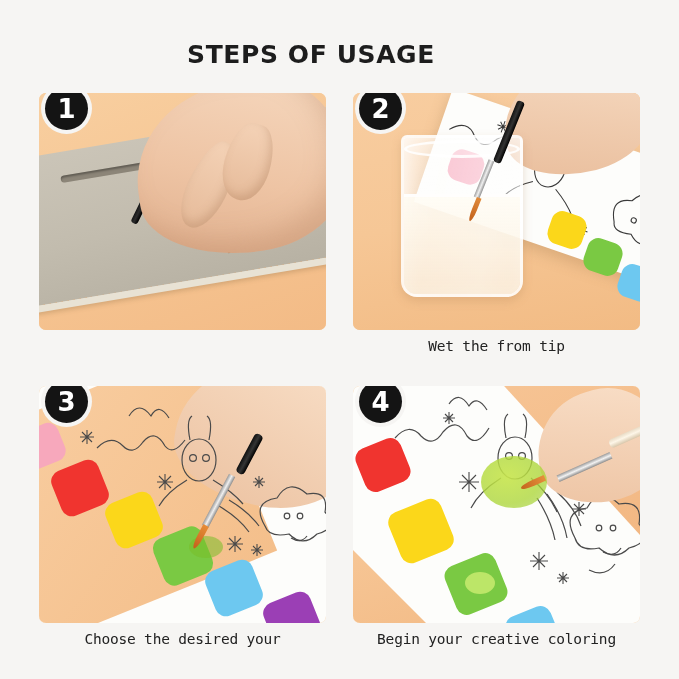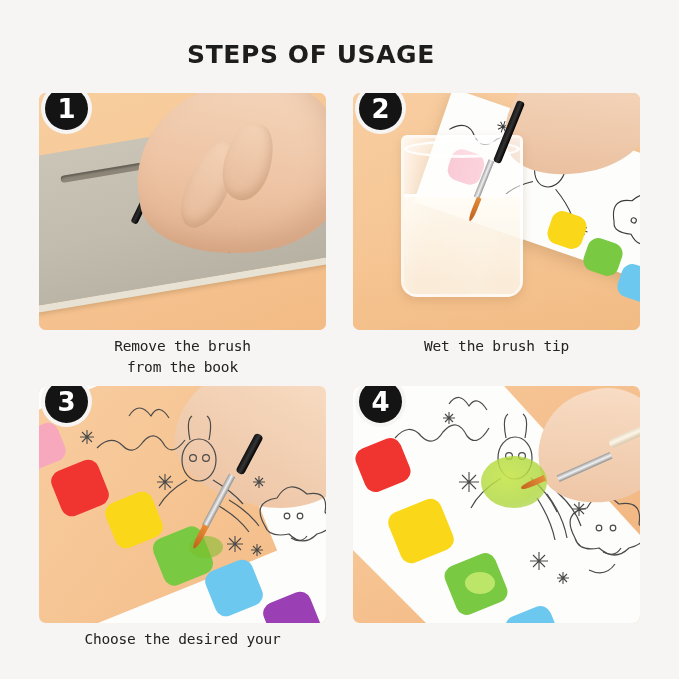--- a/index.html
+++ b/index.html
@@ -326,22 +326,20 @@
           <div class="p1-ferrule"></div>
           <div class="p1-tip"></div>
 
           <div class="p1-hand"></div>
           <div class="p1-finger" style="left:150px; top:46px; width:40px; height:92px; transform:rotate(26deg);"></div>
           <div class="p1-finger" style="left:186px; top:30px; width:46px; height:78px; transform:rotate(16deg);"></div>
         </div>
         <div class="badge-halo"></div>
         <div class="badge">1</div>
       </div>
-      <div class="caption">Remove the brush
-from the book</div>
     </div>
 
     <div class="step">
       <div class="photo">
         <div class="scene">
           <div class="p2-bg"></div>
 
           <div class="p2-hand"></div>
 
           <div class="p2-sheet">
@@ -375,21 +373,21 @@
             <div class="p2-glass-rim"></div>
           </div>
 
           <div class="p2-brush"></div>
           <div class="p2-fer"></div>
           <div class="p2-tip"></div>
         </div>
         <div class="badge-halo"></div>
         <div class="badge">2</div>
       </div>
-      <div class="caption">Wet the brush tip</div>
+      <div class="caption">Wet the from tip</div>
     </div>
 
     <div class="step">
       <div class="photo">
         <div class="scene">
           <div class="p3-bg"></div>
           <div class="p3-table"></div>
           <div class="p3-hand"></div>
 
           <svg class="ink" viewBox="0 0 287 237" style="z-index:4;">
@@ -489,16 +487,17 @@
           <div style="position:absolute; left:112px; top:186px; width:30px; height:22px; border-radius:50%;
                       background:rgba(200,235,110,.85); z-index:7;"></div>
 
           <div class="p4-brush"></div>
           <div class="p4-fer"></div>
           <div class="p4-tip"></div>
         </div>
         <div class="badge-halo"></div>
         <div class="badge">4</div>
       </div>
+      <div class="caption">Begin your creative coloring</div>
     </div>
 
   </div>
 </div>
 
 </body></html>

